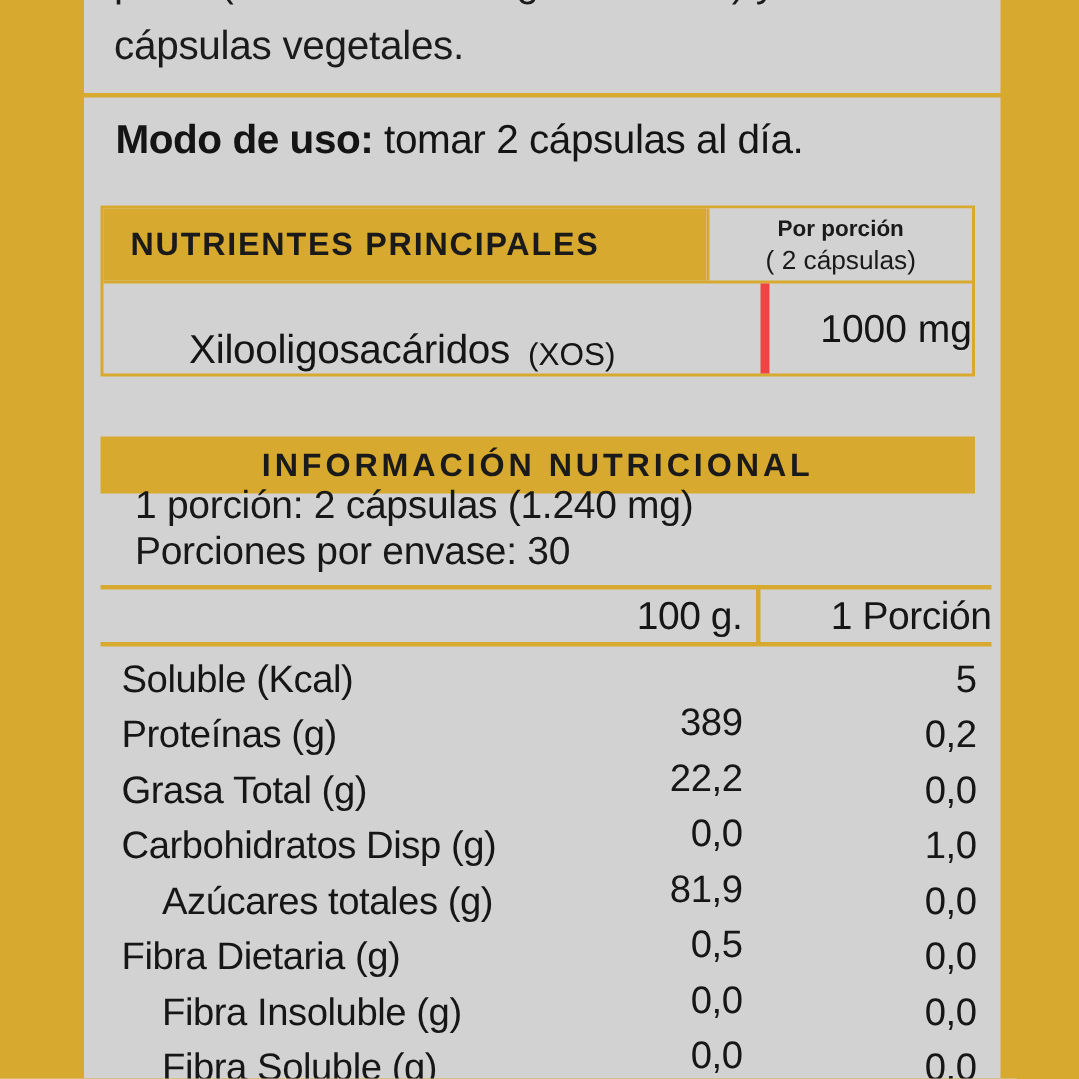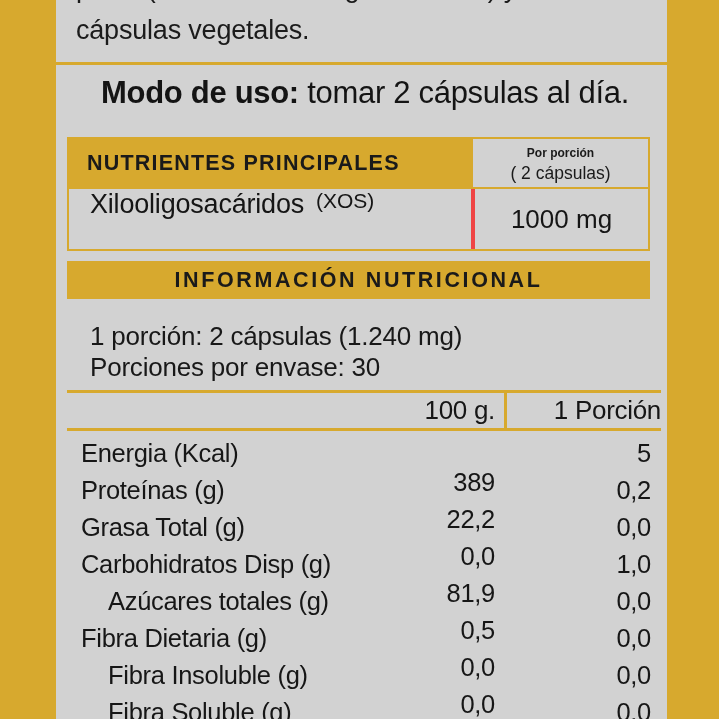--- a/index.html
+++ b/index.html
@@ -58,26 +58,25 @@
 
   
   #usage-panel {
     top: 65px;
     height: 63px;
   }
   .usage-text {
     position: absolute;
     left: 21px;
     top: 11px;
-    font-size: 31px;
+    font-size: 27px;
     line-height: 34px;
     color: #141414;
     white-space: nowrap;
     letter-spacing: -0.3px;
-    margin-left: 24px;
   }
   .usage-text b {
     font-weight: 700;
   }
 
   
   #main-panel {
     top: 128px;
     bottom: 0;
     padding-left: 44px;
@@ -119,71 +118,72 @@
     box-sizing: border-box;
     border-left: 2px solid #D7A92E;
     height: 48px;
     display: flex;
     flex-direction: column;
     justify-content: center;
     align-items: center;
     background: #D2D2D2;
   }
   .nt-head-right .l1 {
-    font-size: 12px;
+    font-size: 15px;
     font-weight: 700;
     color: #1a1a1a;
     line-height: 20px;
   }
   .nt-head-right .l2 {
     font-size: 17.5px;
     color: #1a1a1a;
     line-height: 21px;
   }
   .nt-body {
     display: flex;
     border-top: 2px solid #D7A92E;
   }
   .nt-body-left {
     flex: 0 0 402px;
     box-sizing: border-box;
     height: 60px;
     display: flex;
-    align-items: flex-start;
+    align-items: flex-end;
     padding-left: 21px;
+    margin-left: 36px;
   }
   .nt-body-left .nutri-name {
     font-size: 27px;
     color: #151515;
     letter-spacing: -0.2px;
   }
   .nt-body-left .nutri-abbr {
     font-size: 21px;
     color: #151515;
     margin-left: 12px;
   }
   .nt-body-right {
     flex: 1 1 auto;
     box-sizing: border-box;
-    border-left: 4px solid #ef4444;
+    border-left: 6px solid #ef4444;
     height: 60px;
     display: flex;
     align-items: center;
-    justify-content: center;
+    justify-content: flex-end;
   }
   .nt-body-right span {
     font-size: 26px;
     color: #151515;
   }
 
   
   .info-banner {
     position: absolute;
     left: 11px;
-    top: 133px;
+    top: 163px;
     width: 583px;
     height: 38px;
     background: #D7A92E;
     display: flex;
     align-items: center;
     justify-content: center;
     box-sizing: border-box;
   }
   .info-banner span {
     font-size: 21.5px;
@@ -356,21 +356,21 @@
     <div class="facts">
       <div class="facts-hline top"></div>
       <div class="facts-hline bottom"></div>
       <div class="facts-head">
         <div class="col-100">100 g.</div>
         <div class="vdiv"></div>
         <div class="col-porcion">1 Porción</div>
       </div>
       <div class="facts-rows" id="facts-rows">
           <div class="fact-row">
-            <div class="fname">Energia (Kcal)</div>
+            <div class="fname">Soluble (Kcal)</div>
             <div class="v100">389</div>
             <div class="vport">5</div>
           </div>
           <div class="fact-row">
             <div class="fname">Proteínas (g)</div>
             <div class="v100">22,2</div>
             <div class="vport">0,2</div>
           </div>
           <div class="fact-row">
             <div class="fname">Grasa Total (g)</div>

